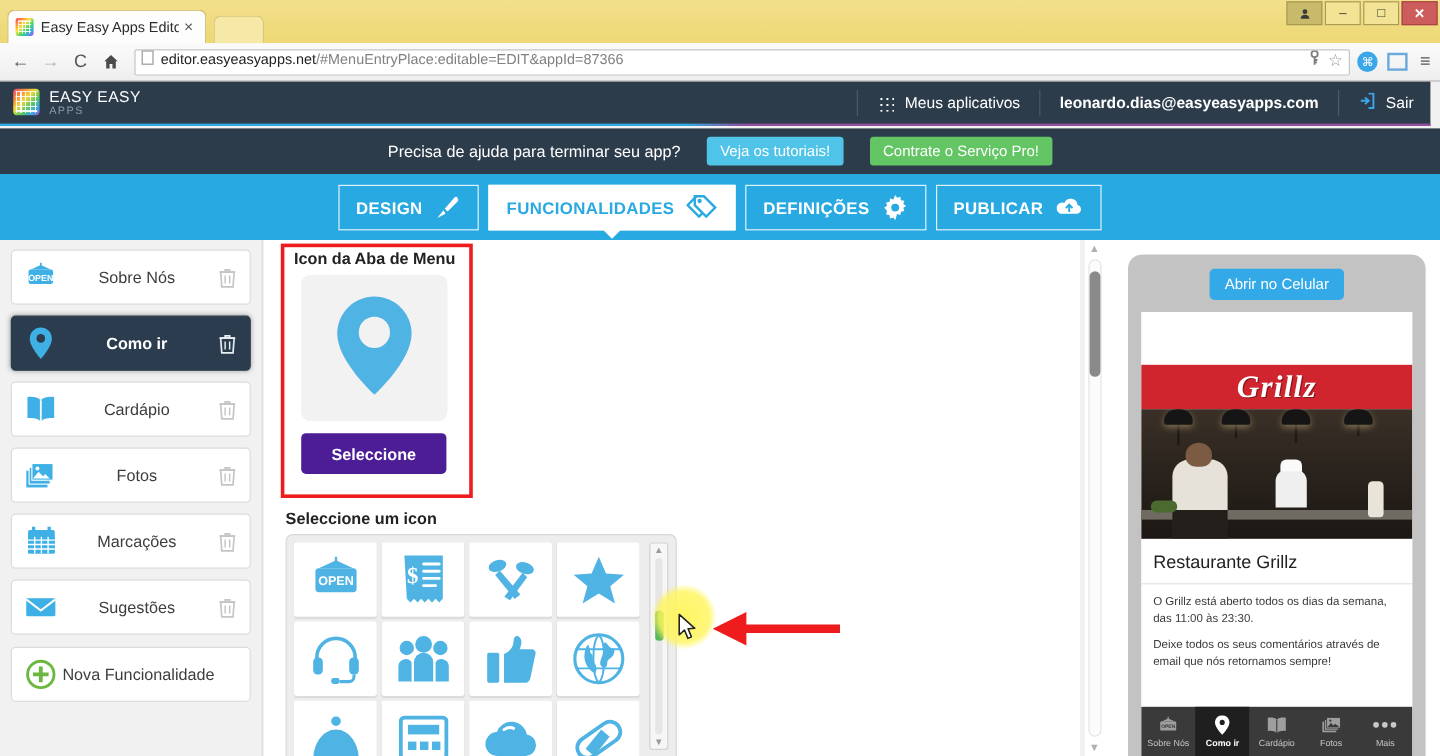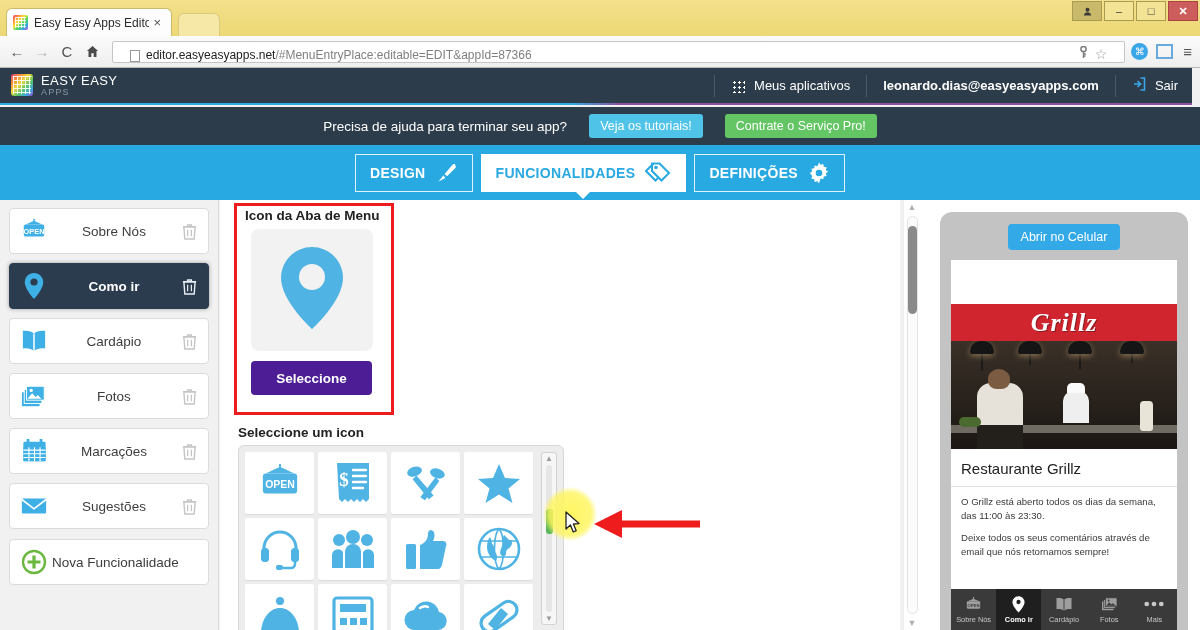--- a/index.html
+++ b/index.html
@@ -62,22 +62,22 @@
     border-bottom: 1px solid #b6b6b6;
     display: flex; align-items: center; padding: 0 6px;
   }
   .nav-ico {
     width: 22px; height: 22px; display: flex; align-items: center; justify-content: center;
     font-size: 15px; color: #555; margin-right: 3px; cursor: pointer;
   }
   .nav-ico.fwd { color: #b5b5b5; }
   .urlbar {
     flex: 1; height: 22px; background: #fff; border: 1px solid #c5c5c5;
-    border-radius: 2px; display: flex; align-items: flex-end;
-    padding: 0 17px; margin: 0 6px; font-size: 12px;
+    border-radius: 2px; display: flex; align-items: flex-start;
+    padding: 0 5px; margin: 0 6px; font-size: 12px;
   }
   .doc-ico {
     width: 10px; height: 12px; border: 1px solid #999; background: #fff;
     margin-right: 6px; position: relative; flex: 0 0 10px;
   }
   .url-host { color: #222; }
   .url-path { color: #808080; }
   .url-right { margin-left: auto; display: flex; align-items: center; gap: 6px; color:#888; }
   .key-ico { font-size: 12px; color: #7d7d7d; }
   .star-ico { font-size: 14px; color: #9a9a9a; }
@@ -440,20 +440,29 @@
           <path d="M8.5 2.5 1 10l9.5 9.5 2.5-2.5" fill="none" stroke="#29a9e1" stroke-width="2"></path>
         </svg>
       </span>
     </div>
     <div class="navtab">
       <span>DEFINIÇÕES</span>
       <span>
         <svg width="22" height="22" viewBox="0 0 24 24">
           <path d="M12 0.5l1.7 2.6 3-.9.5 3.1 3.1.5-.9 3 2.6 1.7-2.6 1.7.9 3-3.1.5-.5 3.1-3-.9L12 23.5l-1.7-2.6-3 .9-.5-3.1-3.1-.5.9-3L2 12l2.6-1.7-.9-3 3.1-.5.5-3.1 3 .9z" fill="#fff"></path>
           <circle cx="12" cy="12" r="3.6" fill="#29a9e1"></circle>
+        </svg>
+      </span>
+    </div>
+    <div class="navtab">
+      <span>PUBLICAR</span>
+      <span>
+        <svg width="24" height="19" viewBox="0 0 26 20">
+          <path d="M20.5 8.2A6.2 6.2 0 0 0 8.6 6.3 5 5 0 0 0 5 16h15.5a4 4 0 0 0 0-7.8z" fill="#fff"></path>
+          <path d="M13 14.5V8.5M10 11l3-3 3 3" stroke="#29a9e1" stroke-width="1.8" fill="none"></path>
         </svg>
       </span>
     </div>
   </div>
 
   <div class="sidebar">
 
     <div class="side-item">
       <span class="side-ico">
         <svg width="28" height="26" viewBox="0 0 30 28">

